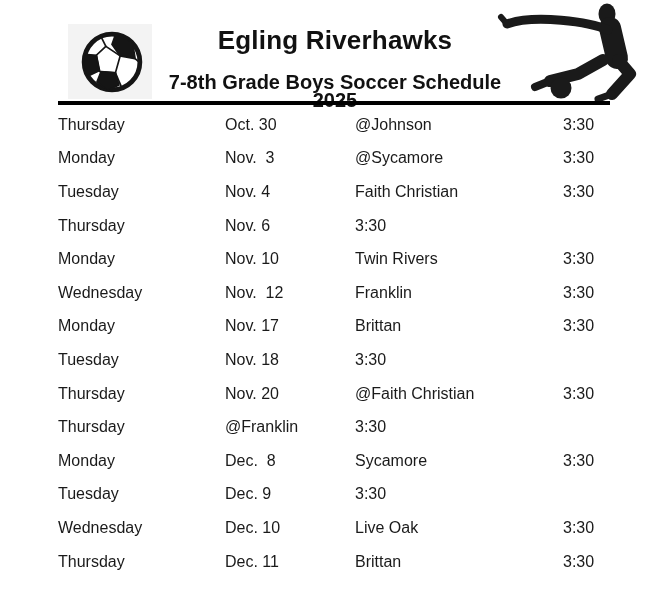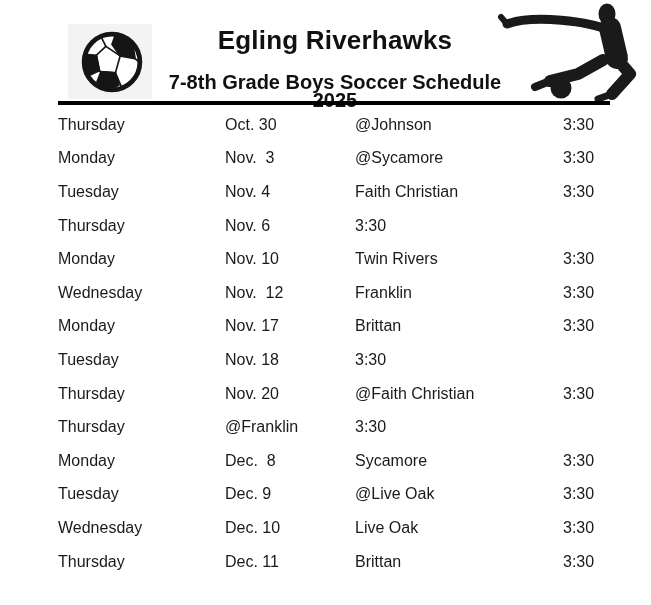--- a/index.html
+++ b/index.html
@@ -183,21 +183,20 @@
       <div class="row">
         <span class="cell day">Monday</span>
         <span class="cell date">Dec.  8</span>
         <span class="cell opponent">Sycamore</span>
         <span class="cell time">3:30</span>
       </div>
 
       <div class="row">
         <span class="cell day">Tuesday</span>
         <span class="cell date">Dec. 9</span>
-        <span class="cell opponent">@Live Oak</span>
         <span class="cell time">3:30</span>
       </div>
 
       <div class="row">
         <span class="cell day">Wednesday</span>
         <span class="cell date">Dec. 10</span>
         <span class="cell opponent">Live Oak</span>
         <span class="cell time">3:30</span>
       </div>
 

